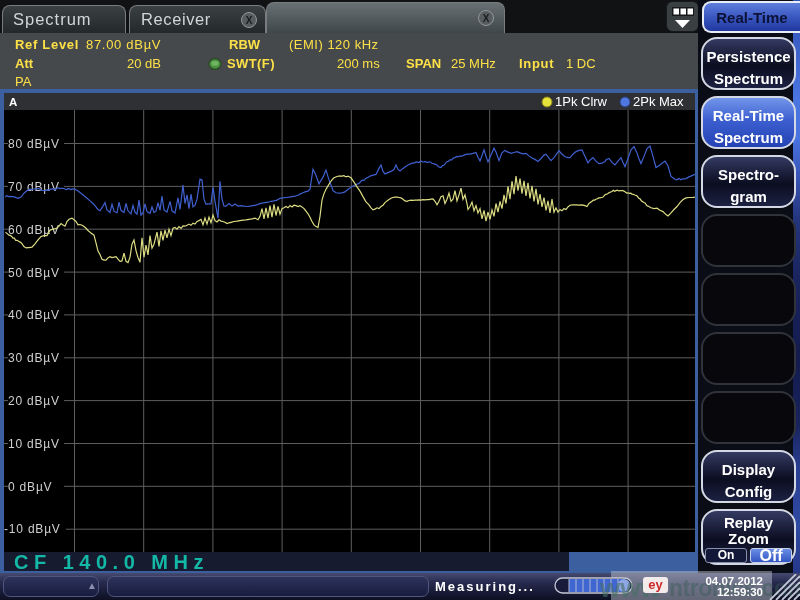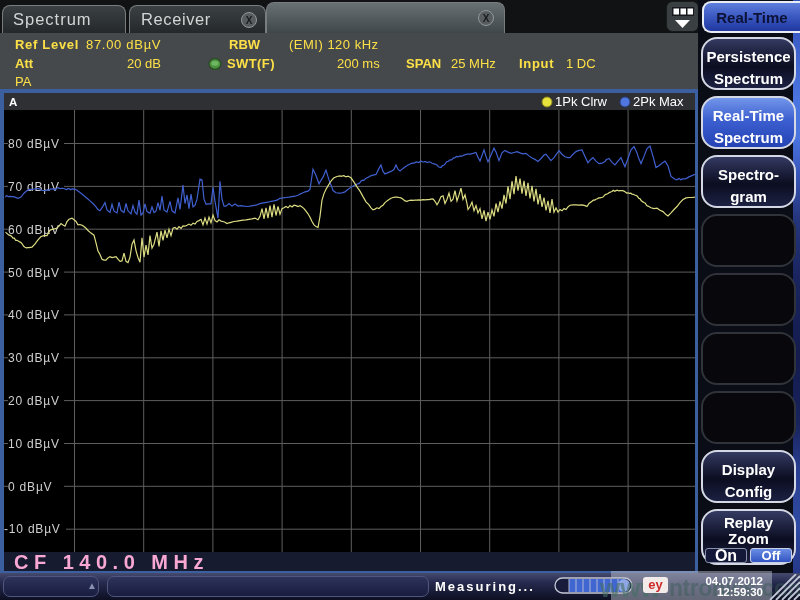--- a/index.html
+++ b/index.html
@@ -17,21 +17,21 @@
 .xbtn{position:absolute;top:6px;width:16px;height:16px;border-radius:50%;background:#575c5e;
 border:1px solid #92989a;color:#191c1d;font-size:10px;font-weight:bold;text-align:center;line-height:15px;}
 
 #settings{left:0;top:33px;width:698px;height:56px;background:#45494b;color:#fde047;font-size:13px;}
 #settings b{font-weight:bold;}
 #settings .t{position:absolute;white-space:pre;}
 
 #frame{left:0;top:89px;width:698px;height:484px;background:#3c5f9f;}
 #chead{left:4px;top:93px;width:691px;height:17px;background:#2e3034;color:#fff;}
 #plot{left:4px;top:110px;width:691px;height:442px;background:#000;}
-#cfbar{left:4px;top:552px;width:691px;height:19px;background:#171b2f;color:#f9a8d4;font-size:14px;font-weight:bold;}
+#cfbar{left:4px;top:552px;width:565px;height:19px;background:#171b2f;color:#14b8a6;font-size:14px;font-weight:bold;}
 
 #sidebar{left:698px;top:0;width:102px;height:573px;background:#0b0d16;}
 .sbtn{position:absolute;left:701px;width:95px;height:53px;border-radius:16px;border:2px solid #d4d8e4;
 background:linear-gradient(#343a62 0%,#0b0d20 55%,#1c2142 100%);color:#fff;font-weight:bold;
 font-size:15px;text-align:center;}
 .sbtn .l1{position:absolute;left:0;right:0;top:9px;}
 .sbtn .l2{position:absolute;left:0;right:0;top:31px;}
 .sbtn.empty{border:2px solid #303339;background:#07070c;}
 .sbtn.active{background:linear-gradient(#7296ea 0%,#3c5fd0 45%,#2442b4 100%);}
 #rtHeader{left:702px;top:1px;width:98px;height:32px;border-radius:9px 0 0 9px;border:2px solid #e8ecf4;border-right:none;
@@ -198,22 +198,22 @@
 <div class="sbtn empty" style="top:273px;"></div>
 <div class="sbtn empty" style="top:332px;"></div>
 <div class="sbtn empty" style="top:391px;"></div>
 <div class="sbtn" style="top:450px;">
     <div class="l1">Display</div>
     <div class="l2">Config</div>
   </div>
 <div class="sbtn" style="top:509px;height:56px;">
     <div class="l1" style="top:3px;">Replay</div>
     <div class="l2" style="top:19px;">Zoom</div>
-  <div style="position:absolute;left:2px;top:37px;width:42px;height:15px;background:#141838;border:1px solid #8890a8;border-radius:3px;font-size:16px;line-height:13px;">On</div>
-  <div style="position:absolute;right:2px;top:37px;width:42px;height:15px;background:linear-gradient(#6a8ee4,#3254c4);border:1px solid #c8d0e8;border-radius:3px;font-size:13px;line-height:13px;">Off</div>
+  <div style="position:absolute;left:2px;top:37px;width:42px;height:15px;background:#141838;border:1px solid #8890a8;border-radius:3px;font-size:12px;line-height:13px;">On</div>
+  <div style="position:absolute;right:2px;top:37px;width:42px;height:15px;background:linear-gradient(#6a8ee4,#3254c4);border:1px solid #c8d0e8;border-radius:3px;font-size:16px;line-height:13px;">Off</div>
 </div>
 <div class="abs" id="statusbar"></div>
 <div class="softkey" style="left:3px;width:96px;">
     <span style="position:absolute;left:83px;top:3px;color:#8a90b0;font-size:10px;">▲</span>
   </div>
 <div class="softkey" style="left:107px;width:322px;"></div>
 <div id="measuring">Measuring...</div>
 <div id="wmbox"></div>
 
 <svg class="abs" style="left:554px;top:577px;" width="80" height="17">

